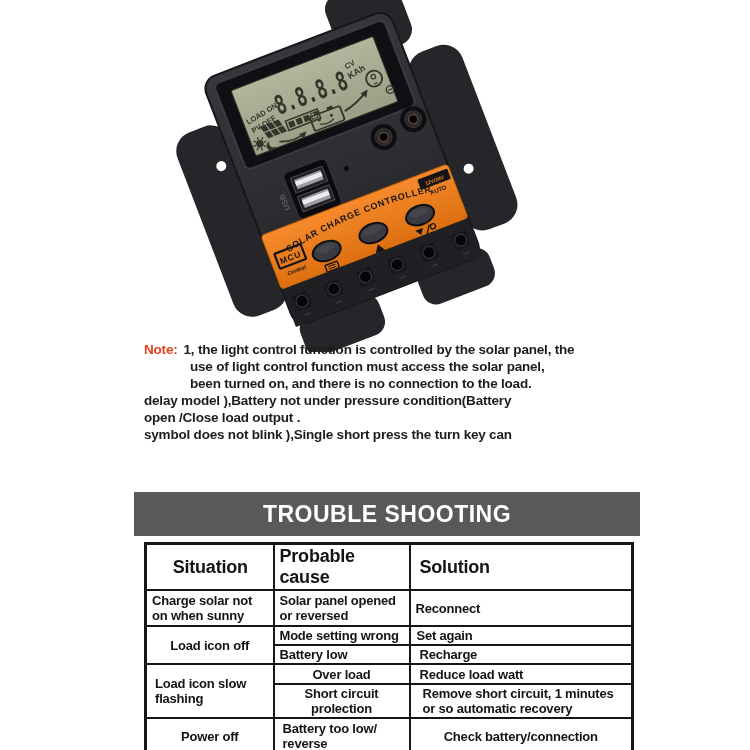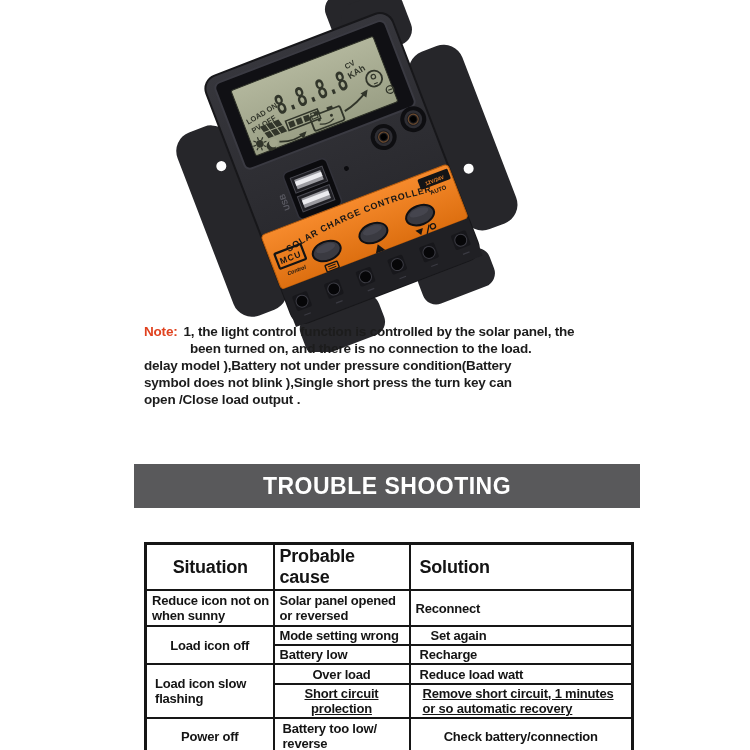--- a/index.html
+++ b/index.html
@@ -4,32 +4,32 @@
 <style>
   html,body{margin:0;padding:0;}
   body{
     width:750px;height:750px;position:relative;background:#ffffff;
     font-family:"Liberation Sans",sans-serif;overflow:hidden;
   }
   
   #device-svg{position:absolute;left:0;top:0;}
   
   .note{
-    position:absolute;left:144px;top:323px;width:500px;
+    position:absolute;left:144px;top:341px;width:500px;
     font-weight:bold;font-size:13.5px;line-height:17px;color:#1c1c1c;
     letter-spacing:-0.2px;
   }
   .nline{white-space:nowrap;}
   .indent{margin-left:46px;}
   .gap{margin-top:2px;}
   .note-label{color:#e0421f;margin-right:6px;}
   .sym{display:inline-block;vertical-align:-1px;margin:0 1px;}
   
   .banner{
-    position:absolute;left:134px;top:464px;width:506px;height:44px;
+    position:absolute;left:134px;top:492px;width:506px;height:44px;
     display:flex;align-items:center;justify-content:center;
     color:#ffffff;font-weight:bold;font-size:23px;letter-spacing:0.5px;
   }
   
   table.ts{
     position:absolute;left:144px;top:542px;
     border-collapse:collapse;table-layout:fixed;
     font-weight:bold;color:#141414;
   }
   table.ts,.ts td,.ts th{border:2px solid #161616;}
@@ -250,62 +250,63 @@
       </g>
       <path d="M -88 124 h 7 M -54 124 h 7 M -20 124 h 7 M 14 124 h 7 M 48 124 h 7 M 82 124 h 7" stroke="#3a3a42" stroke-width="1.2"></path>
     </g>
   </g>
 </svg>
 
 <div class="note">
   <div class="nline">
     <span class="note-label" style="color: rgb(224, 66, 31);">Note:</span><span>1, the light control function is controlled by the solar panel, the</span>
   </div>
+  <div class="nline indent"><span>use of light control function must access the solar panel,</span></div>
   <div class="nline indent"><span>been turned on, and there is no connection to the load.</span></div>
   <div class="nline"><span>delay model ),Battery not under pressure condition(Battery</span></div>
+  <div class="nline"><span>open /Close load output .</span></div>
   <div class="nline"><span>symbol does not blink ),Single short press the turn key can</span></div>
-  <div class="nline"><span>open /Close load output .</span></div>
 </div>
 
 <div class="banner" style="background: rgb(89, 89, 91);">
   <span>TROUBLE SHOOTING</span>
 </div>
 
 <table class="ts">
   <colgroup>
       <col class="c1">
       <col class="c2">
       <col class="c3">
     </colgroup>
   <tbody>
       <tr>
     <th class="c">Situation</th>
     <th class="l">Probable cause</th>
     <th class="l" style="padding-left:9px;">Solution</th>
   </tr>
   <tr style="height:36px;">
-    <td class="l">Reduce icon not on when sunny</td>
+    <td class="l">Charge solar not on when sunny</td>
     <td class="l">Solar panel opened or reversed</td>
     <td class="l" style="">Reconnect</td>
   </tr>
   <tr style="height:19px;">
     <td class="c" rowspan="2">Load icon off</td>
     <td class="l">Mode setting wrong</td>
-    <td class="l" style="padding-left:20px;">Set again</td>
+    <td class="l" style="padding-left:6px;">Set again</td>
   </tr>
   <tr style="height:18px;">
     <td class="l">Battery low</td>
     <td class="l" style="padding-left:9px;">Recharge</td>
   </tr>
   <tr style="height:20px;">
     <td class="l" rowspan="2" style="padding-left:8px;">Load icon slow flashing</td>
     <td class="c">Over load</td>
     <td class="l" style="padding-left:9px;">Reduce load watt</td>
   </tr>
-  <tr style="height:22px;text-decoration:underline;">
+  <tr style="height:22px;">
     <td class="c">Short circuit prolection</td>
     <td class="l" style="padding-left:12px;">Remove short circuit, 1 minutes or so automatic recovery</td>
   </tr>
   <tr style="height:37px;">
     <td class="c">Power off</td>
     <td class="l" style="padding-left:8px;">Battery too low/ reverse</td>
     <td class="c">Check battery/connection</td>
   </tr>
 </tbody>
   </table>

